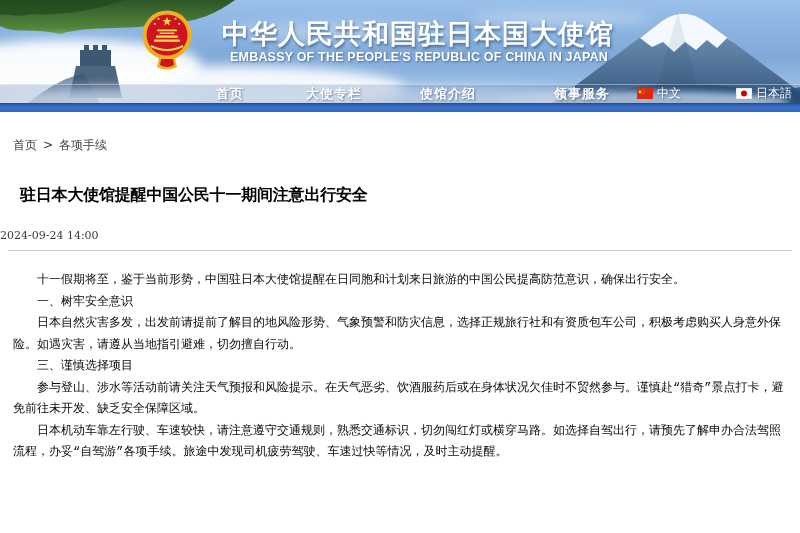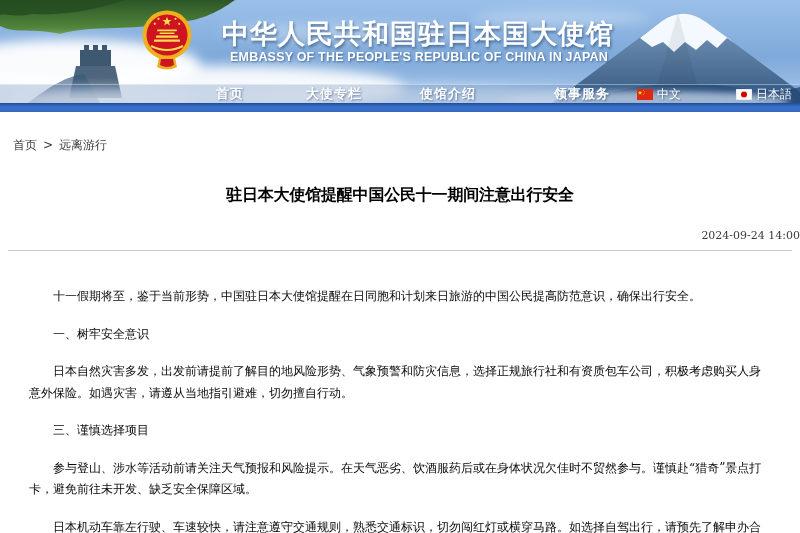--- a/index.html
+++ b/index.html
@@ -28,53 +28,53 @@
   }
   .main-nav{position:absolute;left:0;top:84px;width:800px;height:19px;}
   .nav-item{
     position:absolute;top:1px;color:#fff;font-size:13px;font-weight:bold;
     letter-spacing:1px;text-decoration:none;cursor:pointer;
     text-shadow:1px 1px 2px rgba(15,45,90,.5);white-space:nowrap;
   }
   .nav-1{left:216px}.nav-2{left:306px}.nav-3{left:420px}.nav-4{left:554px}
   .lang-switch{
     position:absolute;right:8px;top:86px;height:16px;
-    display:flex;align-items:center;gap:5px;
+    display:flex;align-items:flex-end;gap:5px;
   }
   .lang-item{
     display:flex;align-items:center;gap:4px;cursor:pointer;text-decoration:none;
     color:#fff;font-size:12px;text-shadow:1px 1px 2px rgba(15,45,90,.5);white-space:nowrap;
   }
   .lang-item + .lang-item{margin-left:10px;padding-left:40px;}
   .flag{display:block;width:16px;height:11px;}
   .blue-bar{
     position:absolute;left:0;bottom:0;width:800px;height:9px;
     background:linear-gradient(180deg,#1d4c97 0%,#3c73cc 45%,#3468bf 100%);
   }
   
   .breadcrumb{
     margin:25px 0 0 13px;font-size:12px;color:#404040;
   }
   .breadcrumb a{color:#404040;text-decoration:none;cursor:pointer;}
   .breadcrumb .sep{margin:0 6px;}
   
   .article-title{
-    margin:31px 20px 0;text-align:center;
+    margin:31px 20px 0;
     font-size:16px;font-weight:bold;color:#000;letter-spacing:-.2px;
   }
   .article-date{
-    margin-top:23px;text-align:right;font-size:11px;color:#3a3a3a;
+    margin-top:23px;text-align:left;font-size:11px;color:#3a3a3a;
   }
   .article-rule{
     border:none;border-top:1px solid #cbcbcb;margin:8px 8px 0;
   }
   .article-body{
     padding:19px 13px 0;font-size:12px;line-height:21.5px;color:#0a0a0a;
   }
-  .article-body p{margin:16px;text-indent:2em;}
+  .article-body p{margin:0;text-indent:2em;font-family:Liberation Mono, monospace;}
 </style>
 </head>
 <body>
 
 <header class="site-header">
 
   <svg class="scenery" width="800" height="103" viewBox="0 0 800 103">
     <defs>
       <linearGradient id="sky" x1="0" y1="0" x2="0" y2="1">
         <stop offset="0" stop-color="#9ac0ea"></stop>
@@ -169,21 +169,21 @@
         <circle cx="8" cy="5.5" r="3" fill="#d30000"></circle>
       </svg>
       <span>日本語</span>
     </a>
   </div>
 
   <div class="blue-bar"></div>
 </header>
 
 <div class="breadcrumb">
-  <a>首页</a><span class="sep">&gt;</span><a>远离游行</a>
+  <a>首页</a><span class="sep">&gt;</span><a>各项手续</a>
 </div>
 
 <h1 class="article-title">驻日本大使馆提醒中国公民十一期间注意出行安全</h1>
 <div class="article-date">2024-09-24 14:00</div>
 <hr class="article-rule">
 
 <div class="article-body">
   <p>十一假期将至，鉴于当前形势，中国驻日本大使馆提醒在日同胞和计划来日旅游的中国公民提高防范意识，确保出行安全。</p>
   <p>一、树牢安全意识</p>
   <p>日本自然灾害多发，出发前请提前了解目的地风险形势、气象预警和防灾信息，选择正规旅行社和有资质包车公司，积极考虑购买人身意外保险。如遇灾害，请遵从当地指引避难，切勿擅自行动。</p>

